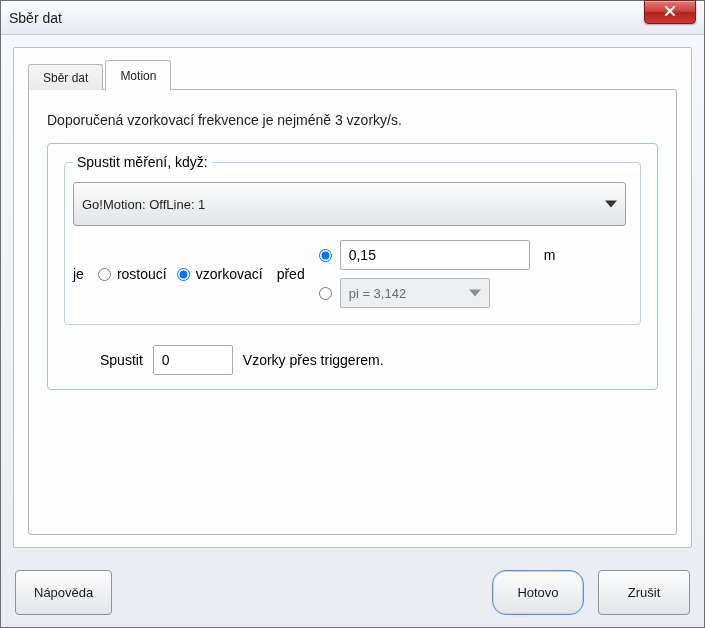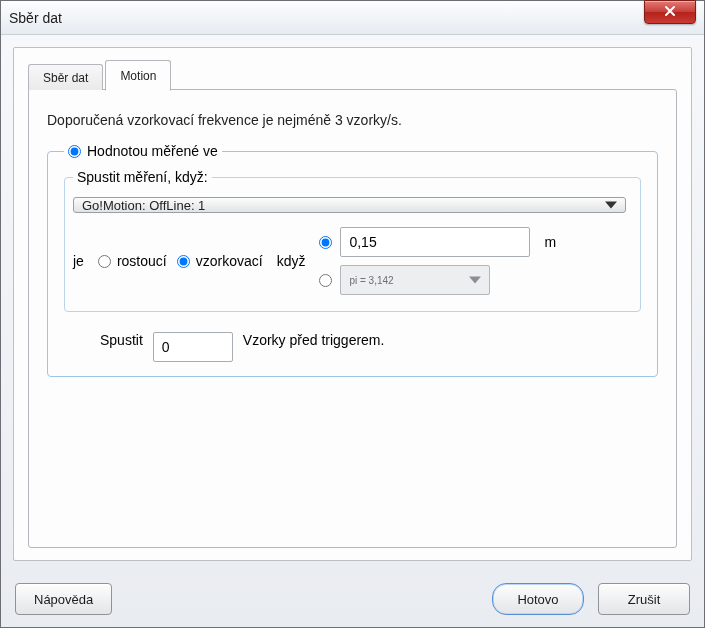--- a/index.html
+++ b/index.html
@@ -137,21 +137,21 @@
     border-radius: 4px;
     padding: 12px 14px 16px 8px;
     margin: 0;
   }
   fieldset.inner > legend {
     padding: 0 4px;
     font-size: 14px;
   }
   .dropdown {
     width: 100%;
-    height: 16px;
+    height: 44px;
     border: 1px solid #9a9fa5;
     border-radius: 3px;
     background: linear-gradient(#fcfcfc, #e1e3e6);
     padding: 0 30px 0 8px;
     font-size: 13px;
     position: relative;
     display: flex;
     align-items: center;
     color: #222;
   }
@@ -197,45 +197,45 @@
     background: #fff;
     width: 190px;
   }
   .textfield.small { width: 80px; text-align: left; }
   .combo {
     height: 30px;
     border: 1px solid #b4b8bd;
     background: #eceef0;
     color: #6a6f75;
     padding: 0 28px 0 8px;
-    font-size: 10px;
+    font-size: 13px;
     width: 150px;
     border-radius: 2px;
     position: relative;
     display: flex;
     align-items: center;
   }
   .combo .dropdown-arrow { border-top-color: #8b8f94; right: 8px; }
   .unit { font-size: 14px; margin-left: 6px; }
   .spustit-row {
     display: flex;
-    align-items: flex-start;
+    align-items: center;
     gap: 10px;
     font-size: 14px;
     margin-top: 20px;
     margin-left: 36px;
   }
   
   .footer {
     display: flex;
     align-items: center;
     padding: 10px 14px 12px 14px;
   }
   .btn {
-    height: 32px;
+    height: 45px;
     min-width: 92px;
     padding: 0 18px;
     border: 1px solid #8f9398;
     border-radius: 4px;
     background: linear-gradient(#fdfdfd, #e3e5e8);
     font-size: 13px;
     color: #1b1b1b;
     display: inline-flex;
     align-items: center;
     justify-content: center;
@@ -276,24 +276,20 @@
       </div>
     </div>
 
     <div class="tabpanel">
 
       <div class="toprow">
         <div class="hint">Doporučená vzorkovací frekvence je nejméně 3 vzorky/s.</div>
       </div>
 
       <fieldset class="group">
-        <legend>
-          <input type="radio" name="mode" checked="" style="">
-          <span>Hodnotou měřené ve</span>
-        </legend>
 
         <fieldset class="inner">
           <legend>Spustit měření, když:</legend>
 
           <div class="dropdown">
             <span>Go!Motion: OffLine: 1</span>
             <span class="dropdown-arrow"></span>
           </div>
 
           <div class="condrow">
@@ -303,21 +299,21 @@
               <div class="radio-row">
                 <input type="radio" name="dir" style="">
                 <span>rostoucí</span>
               </div>
               <div class="radio-row">
                 <input type="radio" name="dir" checked="" style="">
                 <span>vzorkovací</span>
               </div>
             </div>
 
-            <span>když</span>
+            <span>před</span>
 
             <div class="val-col">
               <div class="val-line">
                 <input type="radio" name="thmode" checked="" style="">
                 <input class="textfield" value="0,15" style="">
                 <span class="unit">m</span>
               </div>
               <div class="val-line">
                 <input type="radio" name="thmode" style="">
                 <div class="combo">
@@ -325,21 +321,21 @@
                   <span class="dropdown-arrow"></span>
                 </div>
               </div>
             </div>
           </div>
         </fieldset>
 
         <div class="spustit-row">
           <span>Spustit</span>
           <input class="textfield small" value="0" style="">
-          <span>Vzorky před triggerem.</span>
+          <span>Vzorky přes triggerem.</span>
         </div>
 
       </fieldset>
 
     </div>
   </div>
 
   <div class="footer">
     <div class="btn">
       <span>Nápověda</span>

